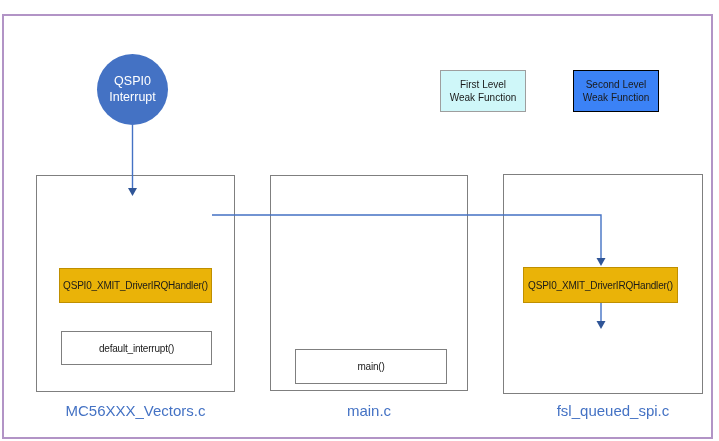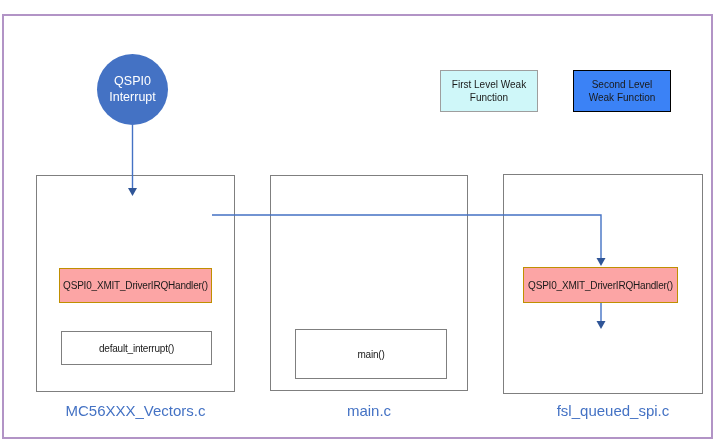--- a/index.html
+++ b/index.html
@@ -12,39 +12,39 @@
     position:absolute;left:2px;top:2px;width:711px;height:425px;
     border:2px solid #B294C6;box-sizing:border-box;background:transparent;
   }
   .circle{
     position:absolute;left:97px;top:42px;width:71px;height:71px;border-radius:50%;
     background:#4472C4;color:#ffffff;display:flex;flex-direction:column;
     align-items:center;justify-content:center;font-size:12.5px;line-height:1.25;
     text-align:center;
   }
   .legend-box{
-    position:absolute;top:58px;width:98px;height:42px;box-sizing:border-box;
+    position:absolute;top:58px;width:86px;height:42px;box-sizing:border-box;
     display:flex;align-items:center;justify-content:center;text-align:center;
     font-size:10px;line-height:1.3;color:#1a1a1a;padding:2px 8px;
   }
   .legend-first{left:440px;background:#CFF7F9;border:1px solid #9e9e9e;}
   .legend-second{left:573px;background:#3b82f6;border:1px solid #000000;}
   .container{
     position:absolute;box-sizing:border-box;border:1px solid #7F7F7F;background:#ffffff;
   }
   .c1{left:36px;top:163px;width:199px;height:217px;}
   .c2{left:270px;top:163px;width:198px;height:216px;}
   .c3{left:503px;top:162px;width:200px;height:220px;}
   .fn{
     position:absolute;box-sizing:border-box;border:1px solid #7F7F7F;background:#ffffff;
     display:flex;align-items:center;justify-content:center;text-align:center;
     font-size:10px;color:#1a1a1a;white-space:nowrap;letter-spacing:-0.2px;
   }
   .fn.first{background:#CFF7F9;border-color:#8a8a8a;}
-  .fn.second{background:#fca5a5;border-color:#BF8F00;}
+  .fn.second{background:#eab308;border-color:#BF8F00;}
   .file-label{
     position:absolute;top:388px;height:20px;display:flex;align-items:center;
     justify-content:center;color:#4472C4;font-size:15px;
   }
   .connectors{position:absolute;left:0;top:0;width:719px;height:441px;pointer-events:none;}
 </style>
 </head>
 <body>
 
 <div class="page">
@@ -59,21 +59,21 @@
   <div class="legend-box legend-first">First Level Weak Function</div>
   <div class="legend-box legend-second">Second Level Weak Function</div>
 
   <div class="container c1"></div>
   <div class="container c2"></div>
   <div class="container c3"></div>
 
   <div class="fn second" style="left:59px;top:256px;width:153px;height:35px">QSPI0_XMIT_DriverIRQHandler()</div>
   <div class="fn" style="left:61px;top:319px;width:151px;height:34px">default_interrupt()</div>
 
-  <div class="fn" style="left:295px;top:317px;width:152px;height:50px">main()</div>
+  <div class="fn" style="left:295px;top:337px;width:152px;height:35px">main()</div>
 
   <div class="fn second" style="left:523px;top:255px;width:155px;height:36px">QSPI0_XMIT_DriverIRQHandler()</div>
 
   <div class="file-label" style="left:36px;width:199px">MC56XXX_Vectors.c</div>
   <div class="file-label" style="left:270px;width:198px">main.c</div>
   <div class="file-label" style="left:513px;width:200px">fsl_queued_spi.c</div>
 
   <svg class="connectors" viewBox="0 0 719 441" xmlns="http://www.w3.org/2000/svg">
 
     <g>

